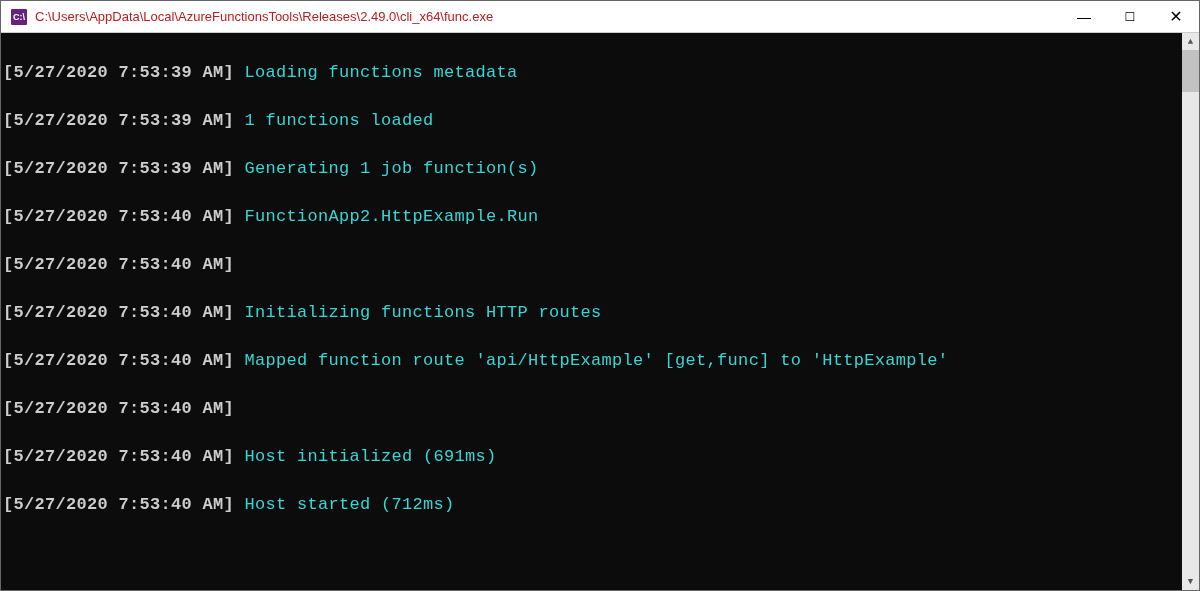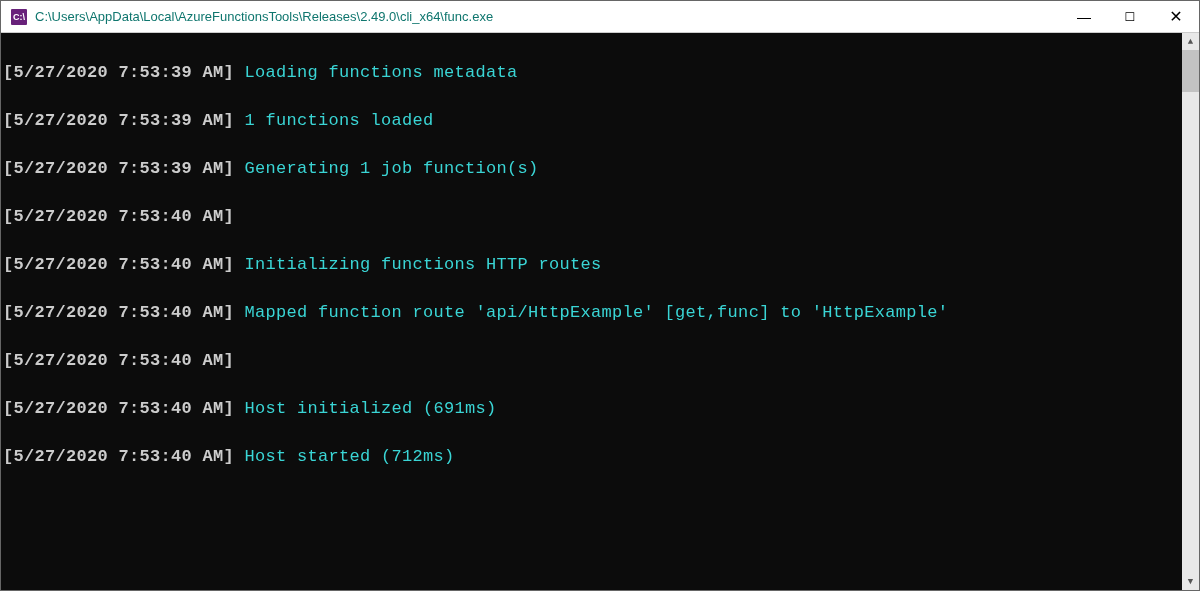--- a/index.html
+++ b/index.html
@@ -29,21 +29,21 @@
       color: #fff;
       font-size: 9px;
       font-weight: bold;
       font-family: Arial, sans-serif;
       border-radius: 1px;
     }
     .titlebar-text {
       flex: 1;
       font-family: "Segoe UI", Arial, sans-serif;
       font-size: 13px;
-      color: #0f766e;
+      color: #b91c1c;
     }
     .titlebar-controls {
       display: flex;
       height: 100%;
     }
     .titlebar-btn {
       width: 46px;
       height: 100%;
       display: flex;
       align-items: center;
@@ -110,20 +110,21 @@
     <div class="titlebar-btn max">☐</div>
     <div class="titlebar-btn close">✕</div>
   </div>
 </div>
 
 <div class="console-wrap">
   <div class="console">
 <span class="row"><span class="ts">[5/27/2020 7:53:39 AM] </span><span class="cyan">Loading functions metadata</span></span>
 <span class="row"><span class="ts">[5/27/2020 7:53:39 AM] </span><span class="cyan">1 functions loaded</span></span>
 <span class="row"><span class="ts">[5/27/2020 7:53:39 AM] </span><span class="cyan">Generating 1 job function(s)</span></span>
+<span class="row"><span class="ts">[5/27/2020 7:53:40 AM] </span><span class="cyan">FunctionApp2.HttpExample.Run</span></span>
 <span class="row"><span class="ts">[5/27/2020 7:53:40 AM] </span></span>
 <span class="row"><span class="ts">[5/27/2020 7:53:40 AM] </span><span class="cyan">Initializing functions HTTP routes</span></span>
 <span class="row"><span class="ts">[5/27/2020 7:53:40 AM] </span><span class="cyan">Mapped function route 'api/HttpExample' [get,func] to 'HttpExample'</span></span>
 <span class="row"><span class="ts">[5/27/2020 7:53:40 AM] </span></span>
 <span class="row"><span class="ts">[5/27/2020 7:53:40 AM] </span><span class="cyan">Host initialized (691ms)</span></span>
 <span class="row"><span class="ts">[5/27/2020 7:53:40 AM] </span><span class="cyan">Host started (712ms)</span></span>
 <span class="row"></span>
 
 
 

